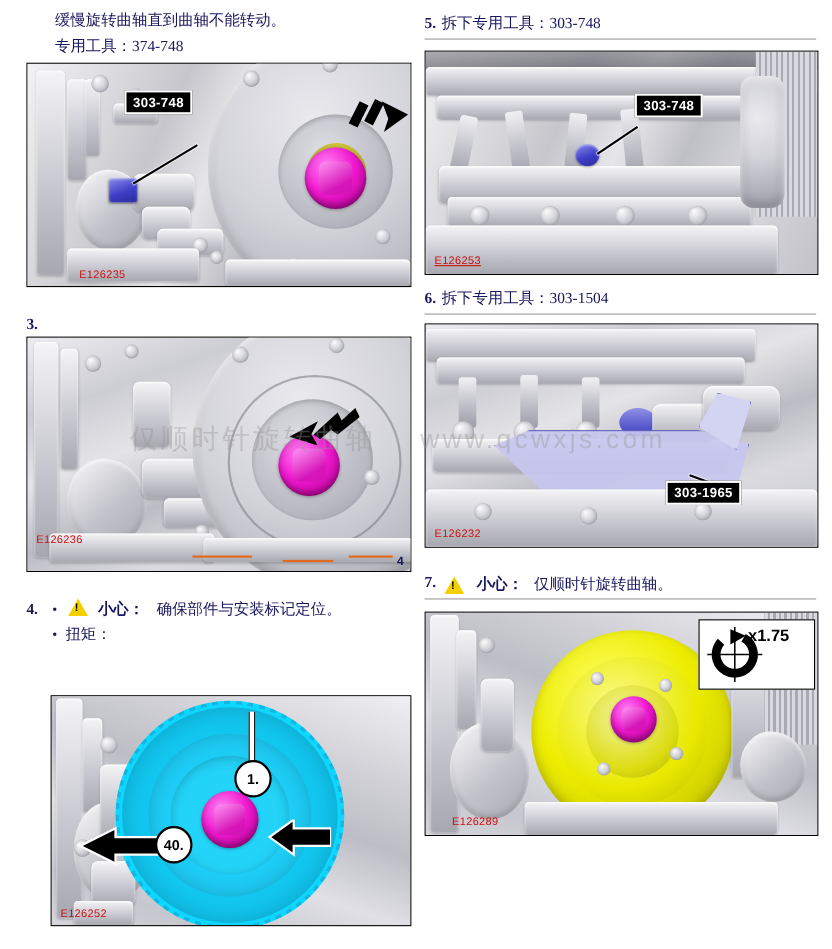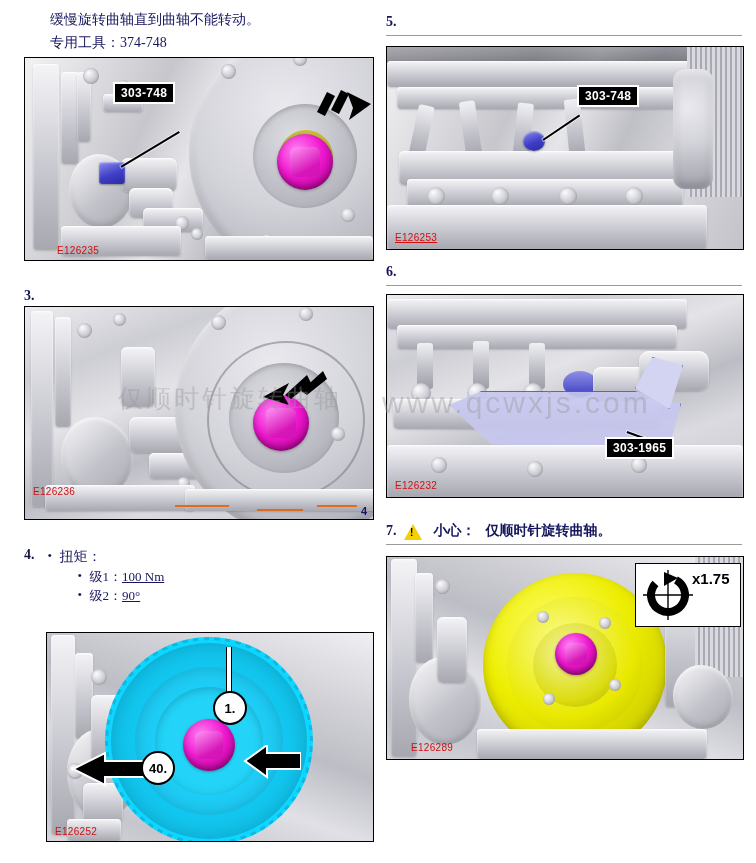--- a/index.html
+++ b/index.html
@@ -125,21 +125,21 @@
 
   ul.b{list-style:none;margin:0;padding:0;}
   ul.b li{position:relative;padding-left:14px;font-size:14px;line-height:21px;color:#16165e;}
   ul.b li:before{content:"\2022";position:absolute;left:2px;top:-1px;font-size:13px;color:#16165e;}
   .uline{text-decoration:underline;}
 
   .watermark{position:absolute;z-index:60;pointer-events:none;
     font-family:"Liberation Sans",sans-serif;color:rgba(150,150,150,.40);
     white-space:nowrap;letter-spacing:3px;}
   .wm-cn{font-size:25px;}
-  .wm-en{font-size:30px;}
+  .wm-en{font-size:24px;}
 
   .belt{position:absolute;background:repeating-linear-gradient(90deg,#d9d9e0 0 3px,#a9a9b4 3px 5px);}
   .shaft{position:absolute;border-radius:3px;
     background:linear-gradient(180deg,#f0f0f4,#c4c4cc 50%,#9d9da8);}
   .dark-strip{position:absolute;background:linear-gradient(180deg,#6f6f78,#3d3d46);}
   .orange{position:absolute;background:#e06a20;height:2px;}
 </style>
 </head>
 <body>
 
@@ -181,21 +181,21 @@
 
       <svg class="arrow" style="left:290px;top:28px;" width="60" height="44" viewBox="0 0 60 44">
         <polygon points="2,26 12,6 20,10 10,30" fill="#000"></polygon>
         <polygon points="16,24 26,4 34,8 24,28" fill="#000"></polygon>
         <polygon points="32,6 56,18 34,34 38,22" fill="#000"></polygon>
       </svg>
 
       <div class="leader" style="left:96px;top:108px;width:68px;transform:rotate(-31deg);"></div>
       <div class="callout" style="left:88px;top:24px;">303-748</div>
     </div>
-    <div class="ecode" style="left:8px;bottom:4px;padding-left:24px;">E126235</div>
+    <div class="ecode" style="left:23px;bottom:4px;padding-left:24px;">E126235</div>
   </div>
 
   <div style="position:absolute;left:24px;top:286px;width:348px;">
     <div class="step-head">
         <span class="step-num">3.</span>
       <span></span>
       </div>
     <div class="rule" style="margin-top:2px;"></div>
   </div>
 
@@ -232,30 +232,27 @@
                   font-size:11px;font-weight:bold;color:#16165e;">4</div>
     </div>
     <div class="ecode" style="left:8px;bottom:22px;">E126236</div>
   </div>
 
   <div style="position:absolute;left:24px;top:544px;width:350px;">
     <div style="display:flex;align-items:flex-start;">
       <span class="step-num" style="font-size:14px;line-height:21px;">4.</span>
       <div style="margin-left:6px;flex:1;">
         <ul class="b">
+          <li>
+            <span class="warn"></span>
+            <span style="font-weight:bold;">小心：</span>
+            <span style="margin-left:8px;">确保部件与安装标记定位。</span>
+          </li>
           <li style="margin-top:2px;">
             <span>扭矩：</span>
-            <ul class="b" style="margin-left:16px;">
-              <li style="font-size:13px;line-height:19px;">
-                <span>级1：</span><span class="uline">100 Nm</span>
-              </li>
-              <li style="font-size:13px;line-height:19px;">
-                <span>级2：</span><span class="uline">90°</span>
-              </li>
-            </ul>
           </li>
         </ul>
       </div>
     </div>
   </div>
 
   <div class="fig" style="left:46px;top:632px;width:326px;height:208px;position:absolute;">
     <div class="fig-inner">
       <div class="eng3"></div>
       <div class="bar" style="left:4px;top:2px;width:24px;height:200px;"></div>
@@ -286,20 +283,21 @@
     </div>
     <div class="ecode" style="left:8px;bottom:4px;">E126252</div>
   </div>
 </div>
 
 <div class="col col-right">
 
   <div style="position:absolute;left:8px;top:12px;width:356px;">
     <div class="step-head">
         <span class="step-num">5.</span>
+      <span>拆下专用工具：303-748</span>
       </div>
     <div class="rule" style="margin-top:3px;"></div>
   </div>
 
   <div class="fig" style="left:8px;top:46px;width:356px;height:202px;position:absolute;">
     <div class="fig-inner">
       <div class="engine-bg"></div>
 
       <div class="dark-strip" style="left:0;top:0;width:356px;height:16px;opacity:.55;"></div>
       <div class="bar" style="left:0px;top:14px;width:356px;height:26px;"></div>
@@ -323,20 +321,21 @@
       <div class="tool-blue" style="left:136px;top:84px;width:22px;height:20px;border-radius:50%;"></div>
       <div class="leader" style="left:156px;top:92px;width:44px;transform:rotate(-34deg);"></div>
       <div class="callout" style="left:190px;top:38px;">303-748</div>
     </div>
     <div class="ecode" style="left:8px;bottom:6px;text-decoration:underline;">E126253</div>
   </div>
 
   <div style="position:absolute;left:8px;top:262px;width:356px;">
     <div class="step-head">
         <span class="step-num">6.</span>
+      <span>拆下专用工具：303-1504</span>
       </div>
     <div class="rule" style="margin-top:3px;"></div>
   </div>
 
   <div class="fig" style="left:8px;top:294px;width:356px;height:202px;position:absolute;">
     <div class="fig-inner">
       <div class="eng2"></div>
       <div class="bar" style="left:0px;top:4px;width:300px;height:30px;"></div>
       <div class="bar" style="left:10px;top:30px;width:280px;height:24px;"></div>
       <div class="shaft" style="left:30px;top:48px;width:16px;height:46px;"></div>
@@ -364,21 +363,21 @@
       <div class="callout" style="left:218px;top:142px;">303-1965</div>
     </div>
     <div class="ecode" style="left:8px;bottom:6px;">E126232</div>
   </div>
 
   <div style="position:absolute;left:8px;top:522px;width:356px;">
     <div style="display:flex;align-items:center;font-size:14px;color:#16165e;">
       <span class="step-num">7.</span>
       <span class="warn"></span>
       <span style="font-weight:bold;margin-left:6px;">小心：</span>
-      <span style="margin-left:10px;font-weight:bold;">仅顺时针旋转曲轴。</span>
+      <span style="margin-left:10px;">仅顺时针旋转曲轴。</span>
     </div>
     <div class="rule" style="margin-top:4px;"></div>
   </div>
 
   <div class="fig" style="left:8px;top:556px;width:356px;height:202px;position:absolute;">
     <div class="fig-inner">
       <div class="eng3"></div>
       <div class="bar" style="left:4px;top:2px;width:26px;height:198px;"></div>
       <div class="bar" style="left:28px;top:16px;width:18px;height:90px;"></div>
       <div class="blob" style="left:22px;top:100px;width:72px;height:88px;"></div>
@@ -399,21 +398,21 @@
       <div class="blob" style="left:286px;top:108px;width:60px;height:64px;"></div>
       <div class="bar" style="left:90px;top:172px;width:230px;height:30px;"></div>
 
       <div class="rotbox" style="left:248px;top:6px;width:104px;height:62px;">
         <svg width="104" height="62" viewBox="0 0 104 62">
           <line x1="32" y1="6" x2="32" y2="56" stroke="#000" stroke-width="1.4"></line>
           <line x1="7" y1="31" x2="57" y2="31" stroke="#000" stroke-width="1.4"></line>
           <circle cx="32" cy="31" r="17" fill="none" stroke="#000" stroke-width="8" stroke-dasharray="84 23" transform="rotate(-62 32 31)"></circle>
           <polygon points="28,8 42,14 28,22" fill="#000"></polygon>
         </svg>
-        <div class="rotlbl" style="left:56px;top:6px;">x1.75</div>
+        <div class="rotlbl" style="left:44px;top:6px;">x1.75</div>
       </div>
     </div>
     <div class="ecode" style="left:24px;bottom:6px;">E126289</div>
   </div>
 </div>
 
 <div class="watermark wm-cn" style="left:118px;top:382px;">仅顺时针旋转曲轴</div>
 <div class="watermark wm-en" style="left:382px;top:386px;">www.qcwxjs.com</div>
 
 </body></html>

